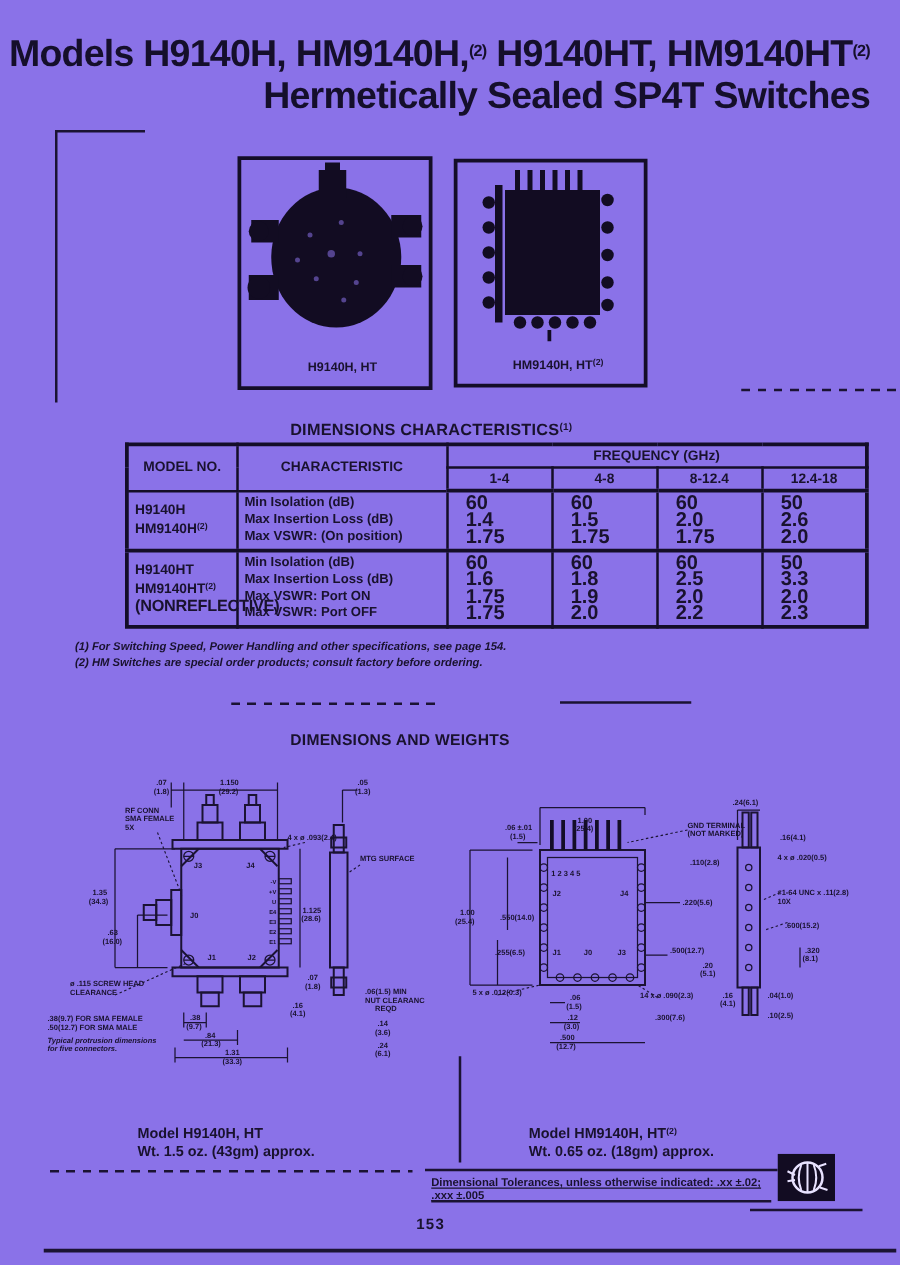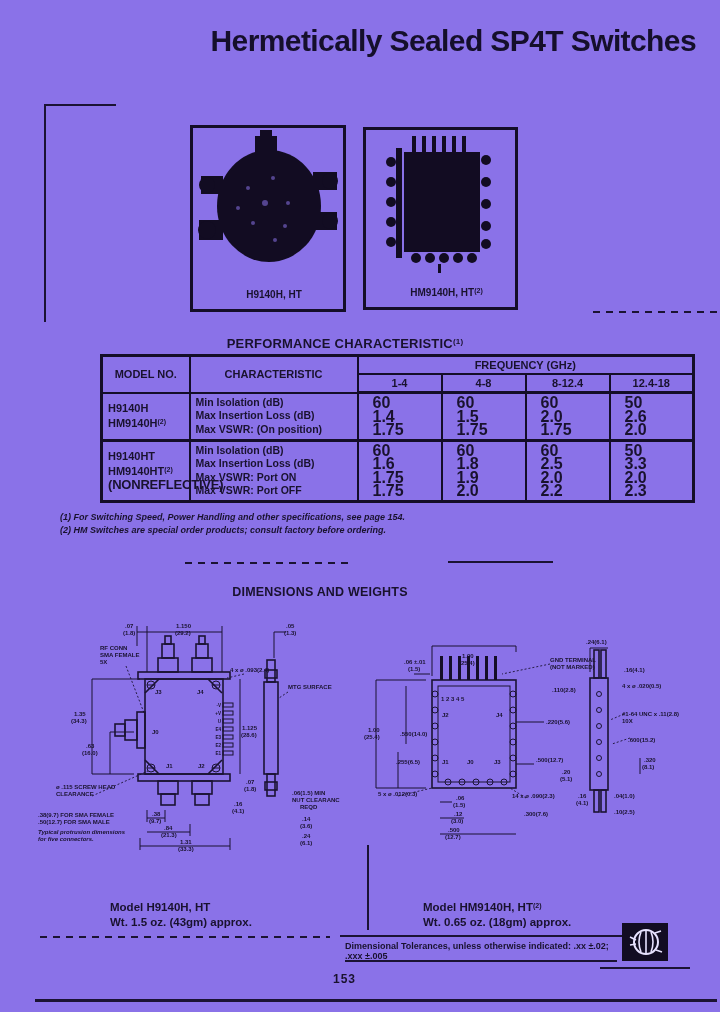--- a/index.html
+++ b/index.html
@@ -36,39 +36,40 @@
   td.model sup{font-size:7px;vertical-align:3px;}
   td.model .nonrefl{font-size:13px;letter-spacing:-0.2px;}
   td.chars div{font-size:10.5px;line-height:13.5px;white-space:nowrap;}
   td.vals div{font-size:16px;line-height:13.5px;padding-left:9px;}
   
   .notes{font-style:italic;font-weight:bold;font-size:9px;line-height:12.5px;}
   
   .dwg-caption{font-weight:bold;font-size:11.5px;line-height:15px;}
   .dwg-caption sup{font-size:7px;vertical-align:3px;}
   
-  .tol{font-size:9px;font-weight:bold;}
+  .tol{font-size:9px;font-weight:bold;text-decoration:underline;}
   .pagenum{font-size:12px;font-weight:bold;letter-spacing:1px;}
   .artifact{background:#1b1333;}
   .artifact.dash{background:repeating-linear-gradient(to right,#1b1333 0 7px,transparent 7px 13px);}
   
   svg.drawing text{font-family:"Liberation Sans",sans-serif;font-size:6px;
     font-weight:700;fill:#19122e;}
   svg.drawing text.it{font-style:italic;}
   svg.drawing text.pin{font-size:4.6px;text-anchor:end;}
   svg.drawing text.pl{font-size:6px;}
   svg.drawing .ln{stroke:#1b1333;stroke-width:1;fill:none;}
   svg.drawing .ln2{stroke:#1b1333;stroke-width:1.6;fill:none;}
   svg.drawing .dot{stroke:#1b1333;stroke-width:0.9;fill:none;stroke-dasharray:2 2;}
   svg.drawing .fill{fill:#140e28;stroke:none;}
 </style>
 </head>
 <body>
 
 <div class="abs title">
+  <div><span>Models H9140H, HM9140H,</span><sup>(2)</sup><span> H9140HT, HM9140HT</span><sup>(2)</sup></div>
   <div>Hermetically Sealed SP4T Switches</div>
 </div>
 
 <div class="abs rule" style="left:44px;top:104px;width:72px;height:2px;"></div>
 <div class="abs rule" style="left:44px;top:104px;width:2px;height:218px;"></div>
 
 <div class="abs photo" style="left:190px;top:125px;width:150px;height:181px;">
   <svg width="150" height="150" viewBox="0 0 150 150">
     <ellipse cx="76" cy="78" rx="52" ry="56" fill="#120c22"></ellipse>
     <rect x="62" y="8" width="22" height="22" fill="#120c22"></rect>
@@ -120,21 +121,21 @@
         <circle cx="64" cy="128" r="5"></circle>
       <circle cx="78" cy="128" r="5"></circle>
         <circle cx="92" cy="128" r="5"></circle>
       <circle cx="106" cy="128" r="5"></circle>
       <rect x="72" y="134" width="3" height="9"></rect>
     </g>
   </svg>
   <div class="photo-caption"><span>HM9140H, HT</span><sup>(2)</sup></div>
 </div>
 
-<div class="abs sect-head" style="left:60px;top:336px;width:570px;"><span>PERFORMANCE CHARACTERISTIC</span><sup>(1)</sup></div>
+<div class="abs sect-head" style="left:60px;top:336px;width:570px;"><span>DIMENSIONS CHARACTERISTICS</span><sup>(1)</sup></div>
 
 <table class="perf abs" style="left:60px;top:354px;">
   <colgroup>
     <col style="width:88px">
       <col style="width:168px">
     <col style="width:84px">
       <col style="width:84px">
       <col style="width:84px">
       <col style="width:84px">
   </colgroup>

